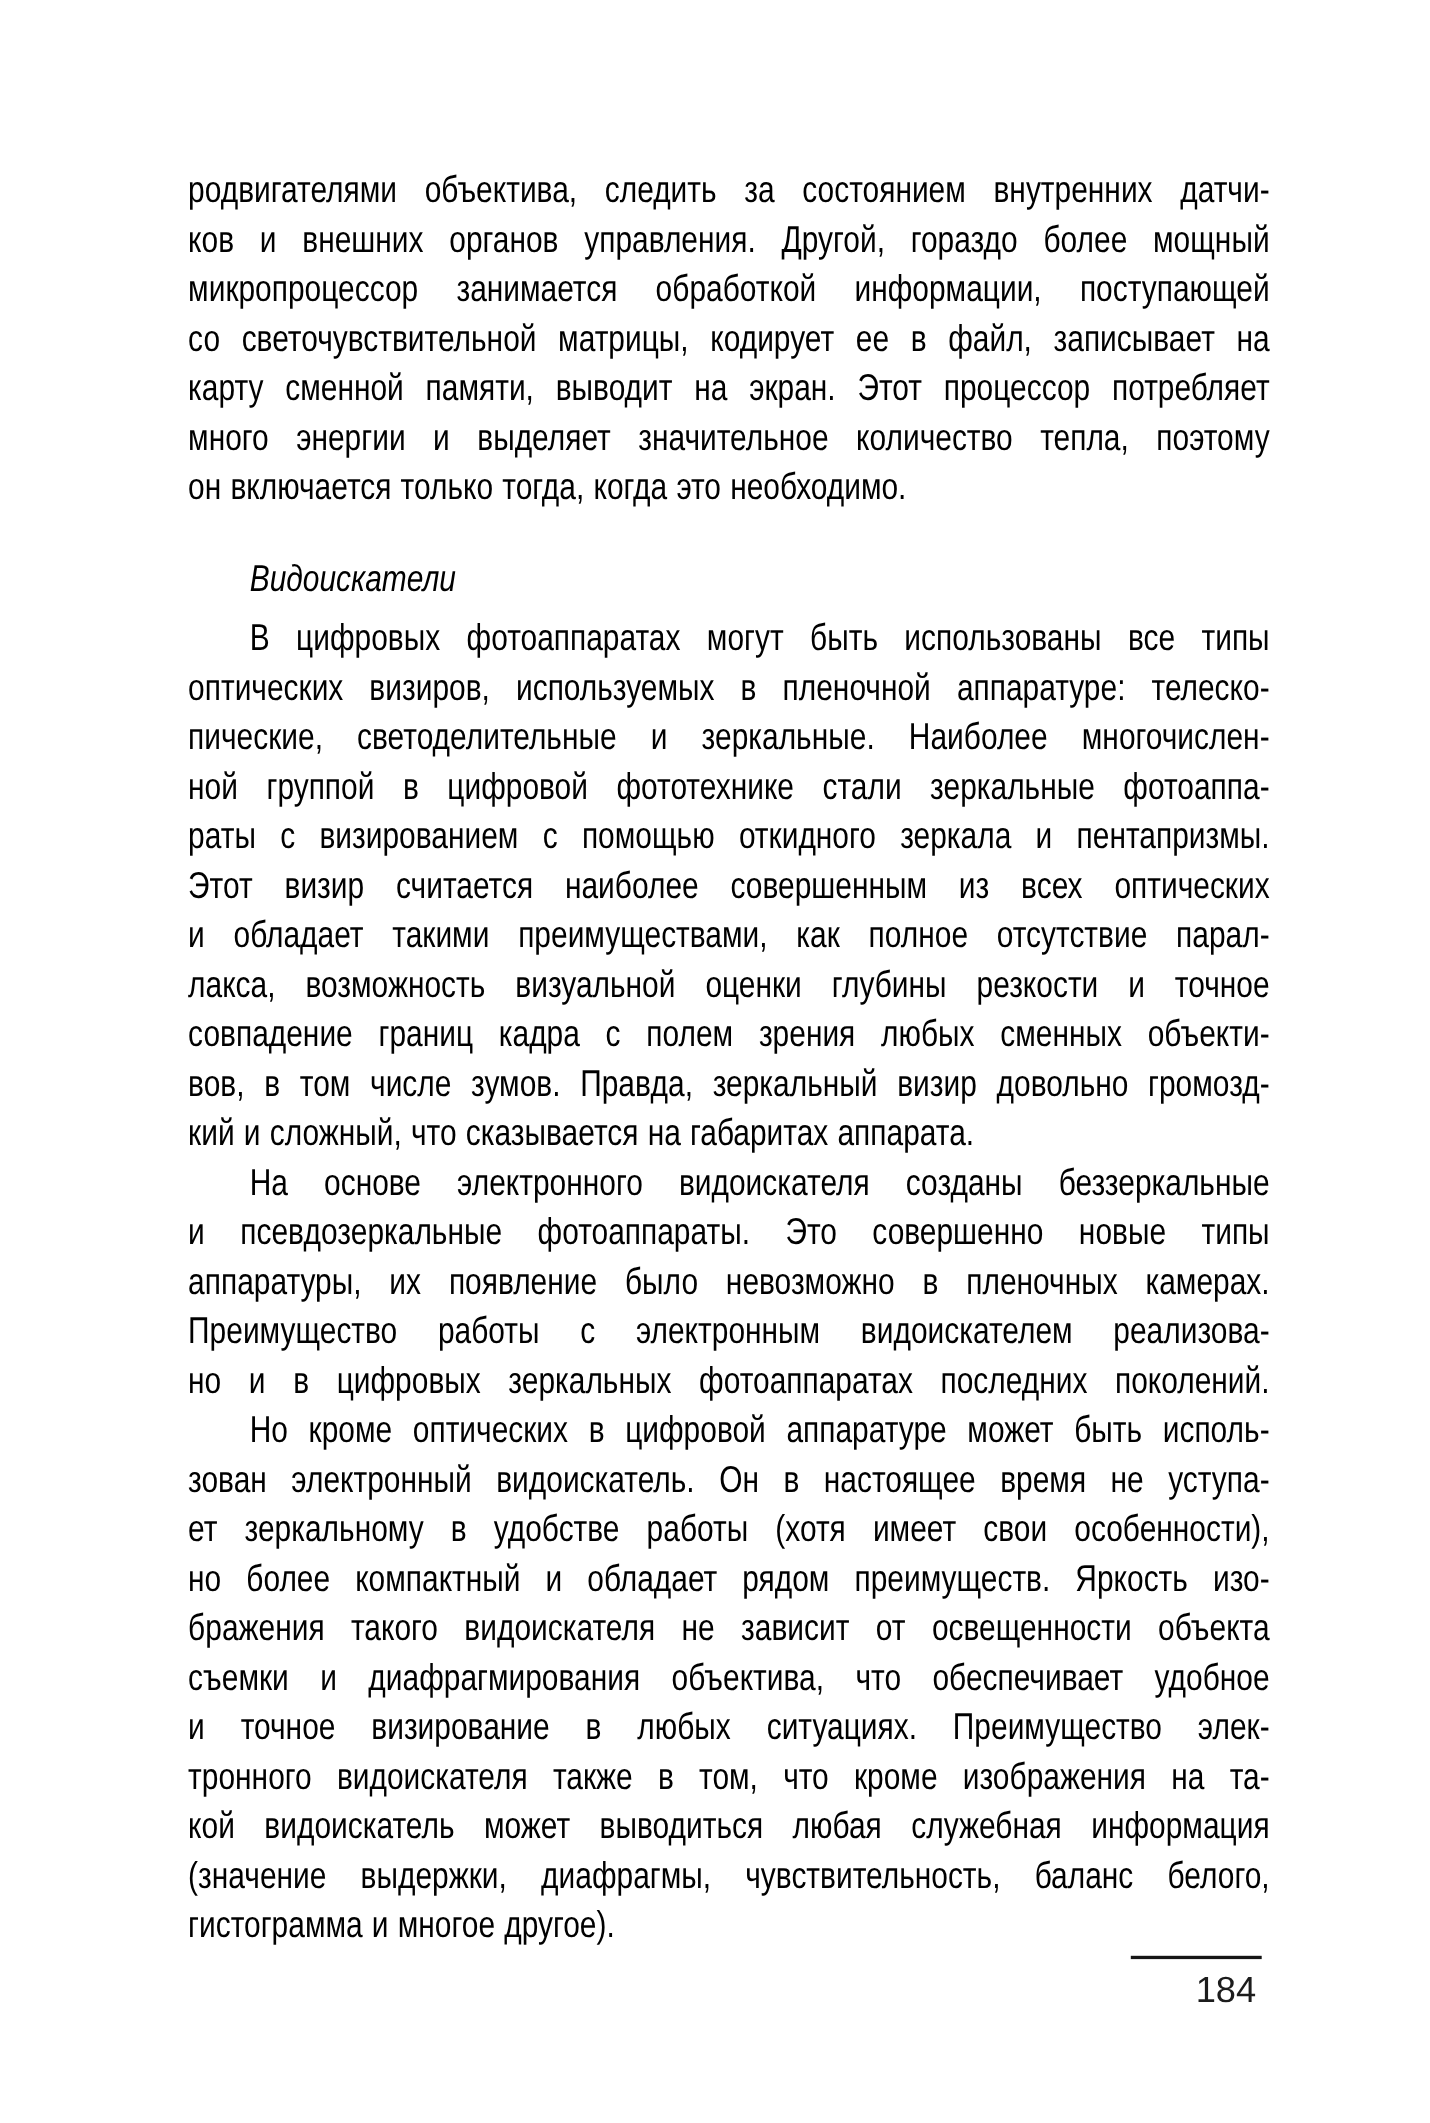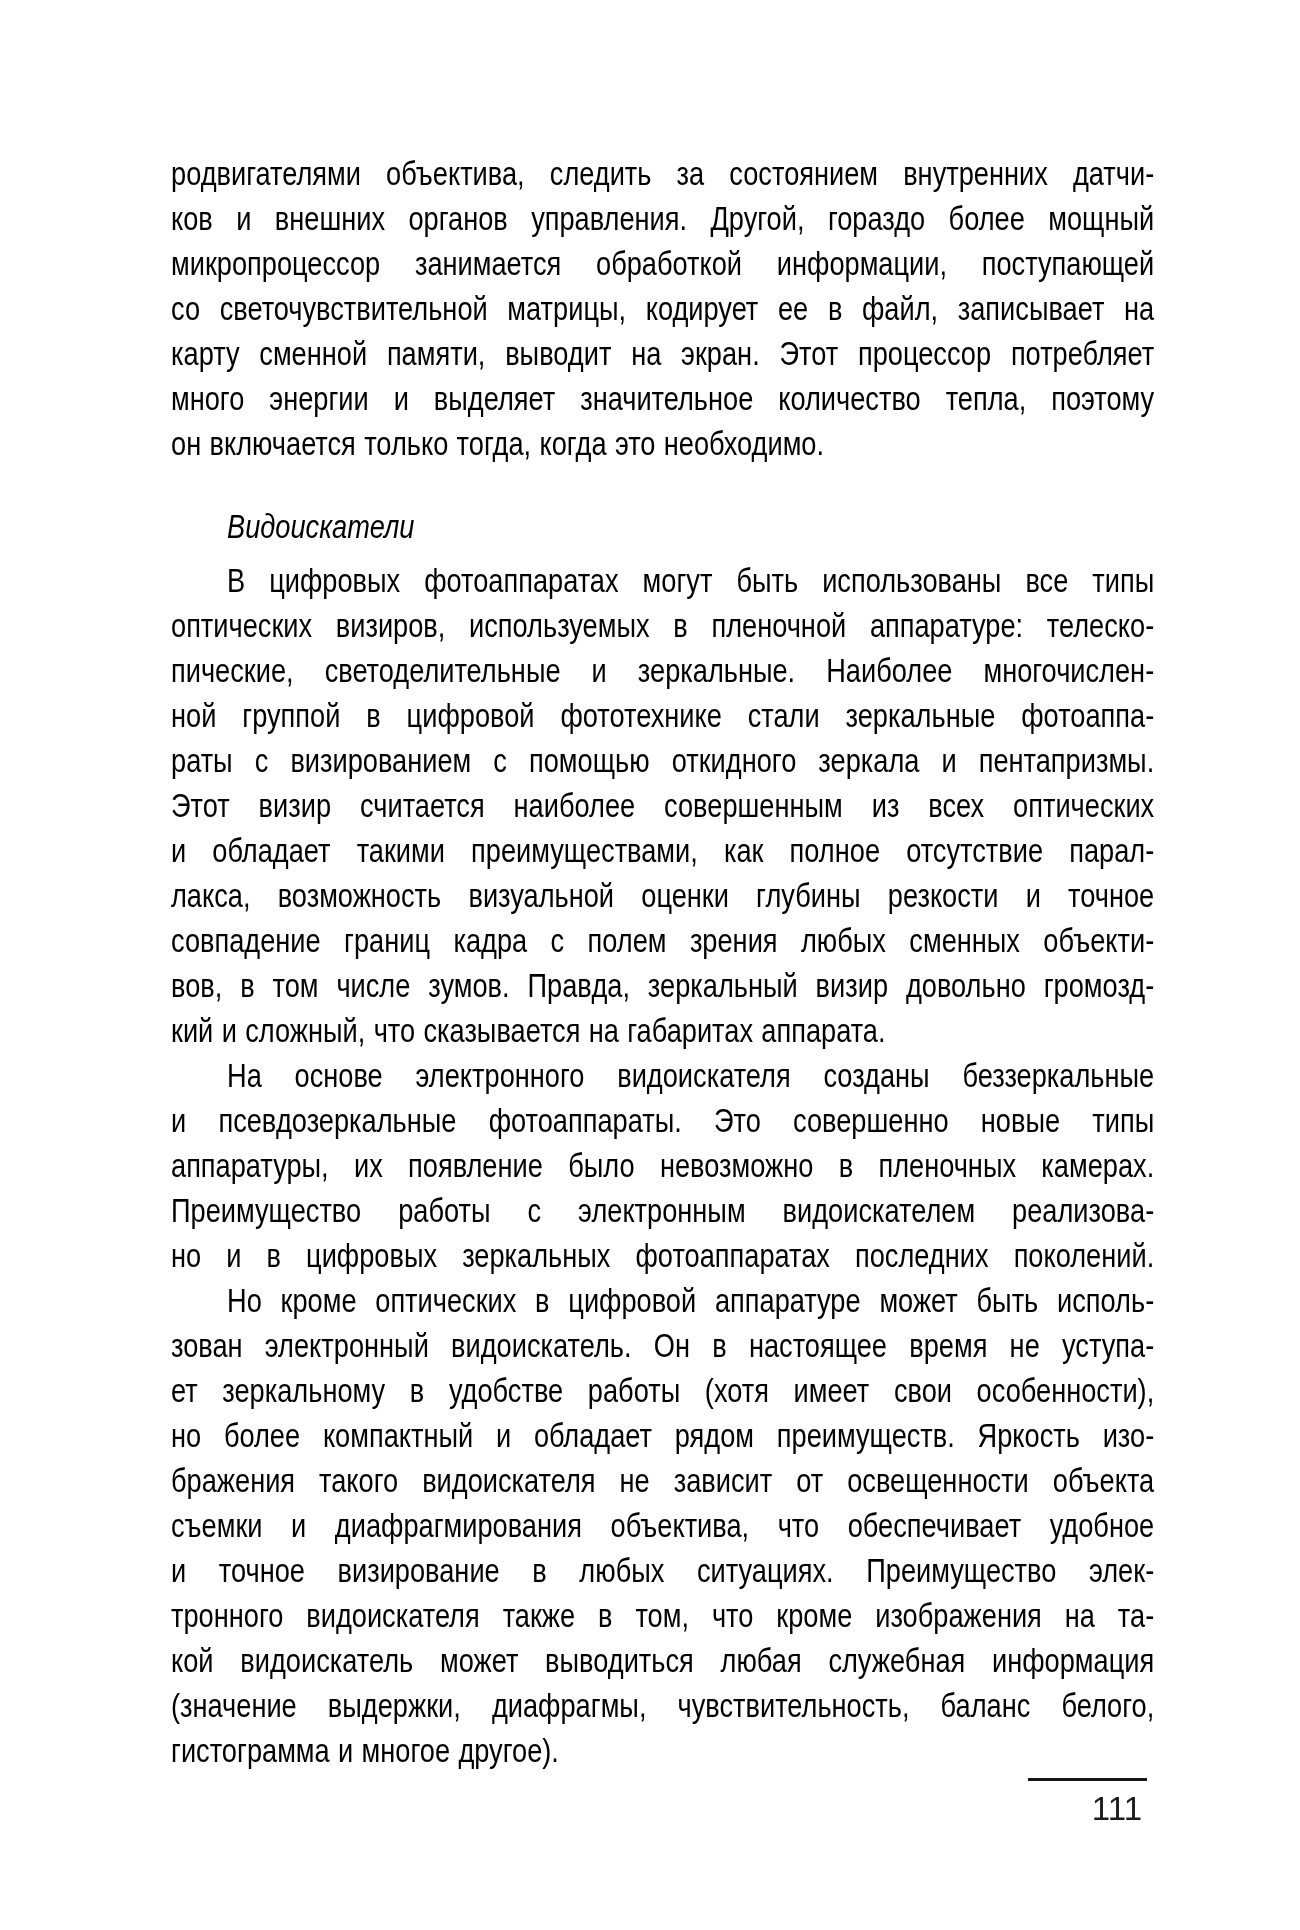--- a/index.html
+++ b/index.html
@@ -108,13 +108,13 @@
       <div class="line">съемки и диафрагмирования объектива, что обеспечивает удобное</div>
       <div class="line">и точное визирование в любых ситуациях. Преимущество элек-</div>
       <div class="line">тронного видоискателя также в том, что кроме изображения на та-</div>
       <div class="line">кой видоискатель может выводиться любая служебная информация</div>
       <div class="line">(значение выдержки, диафрагмы, чувствительность, баланс белого,</div>
       <div class="line last">гистограмма и многое другое).</div>
     </div>
   </div>
 
 <div class="footer-rule"></div>
-<div class="page-number">111</div>
+<div class="page-number">184</div>
 
 </body></html>

